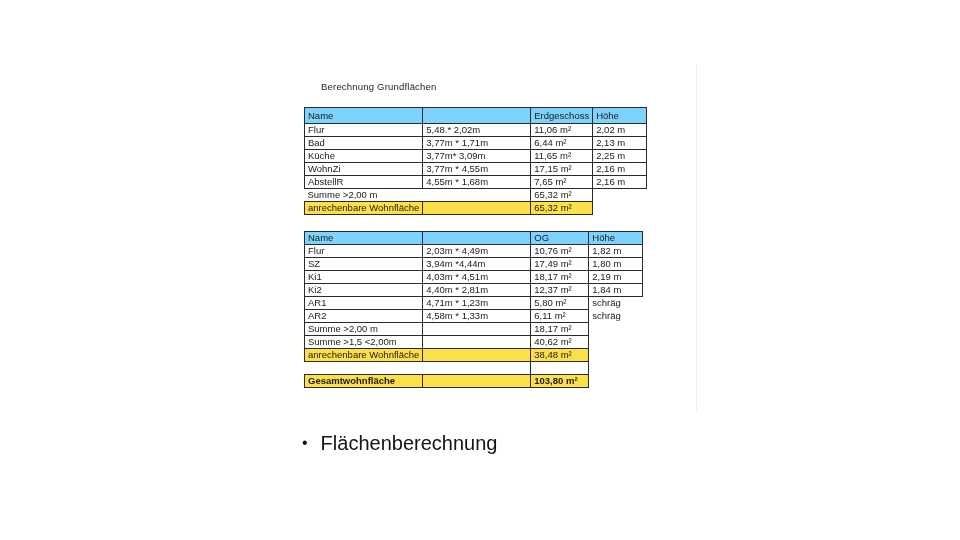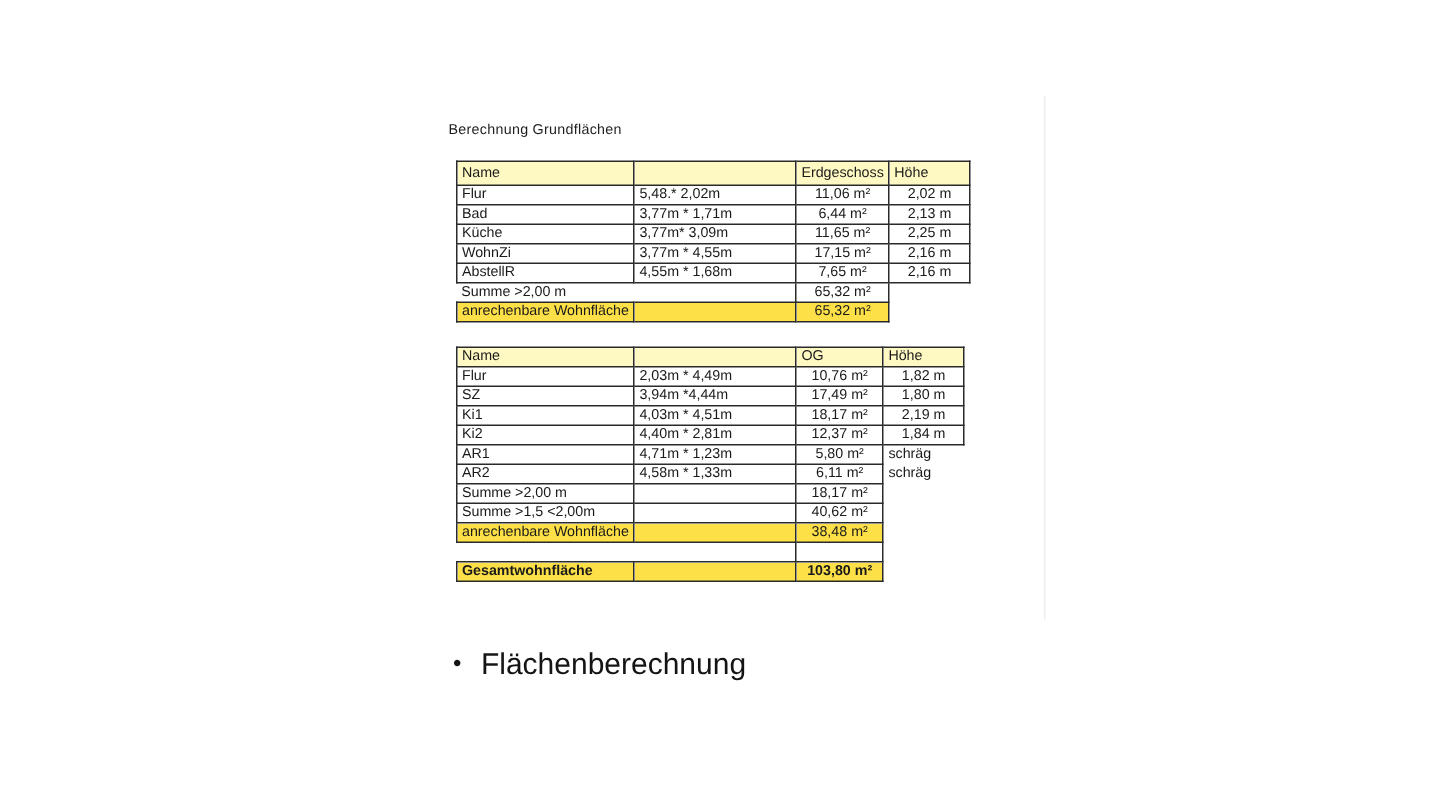--- a/index.html
+++ b/index.html
@@ -1,40 +1,40 @@
 <!DOCTYPE html>
 <html><head>
 <meta charset="utf-8">
 <style>
   html,body{margin:0;padding:0;}
   body{
     width:960px;height:540px;position:relative;background:#ffffff;
     font-family:"Liberation Sans",sans-serif;color:#1a1a1a;overflow:hidden;
   }
   .doc-title{
-    position:absolute;left:299px;top:81px;font-size:9.5px;color:#1f1f1f;
+    position:absolute;left:321px;top:81px;font-size:9.5px;color:#1f1f1f;
     letter-spacing:0.2px;white-space:nowrap;
   }
   table.calc{
     position:absolute;border-collapse:collapse;table-layout:fixed;
     font-size:9.5px;color:#1a1a1a;
   }
   #t1{left:304px;top:107px;}
   #t2{left:304px;top:231px;}
   table.calc td{
     padding:0 3px;height:12px;line-height:12px;white-space:nowrap;
     overflow:hidden;vertical-align:middle;
   }
   #t1 tr.hdr td{height:15px;line-height:15px;}
   #t2 tr.hdr td{height:12px;line-height:12px;}
   td.b{border:1px solid #2a2a2a;}
   td.nb{border:none;}
-  td.y{background:#fef9c3;}
+  td.y{background:#7dd3fc;}
   td.g{background:#fde047;}
-  td.num{text-align:center;}
+  td.num{text-align:left;}
   td.txt{text-align:left;}
   .bold{font-weight:bold;margin-top:36px;}
   .img-edge{
     position:absolute;left:696px;top:64px;width:1px;height:349px;
     background:#ededed;
   }
   .bullet-line{
     position:absolute;left:302px;top:430px;font-size:20px;color:#141414;
     display:flex;align-items:center;gap:13px;white-space:nowrap;
   }

